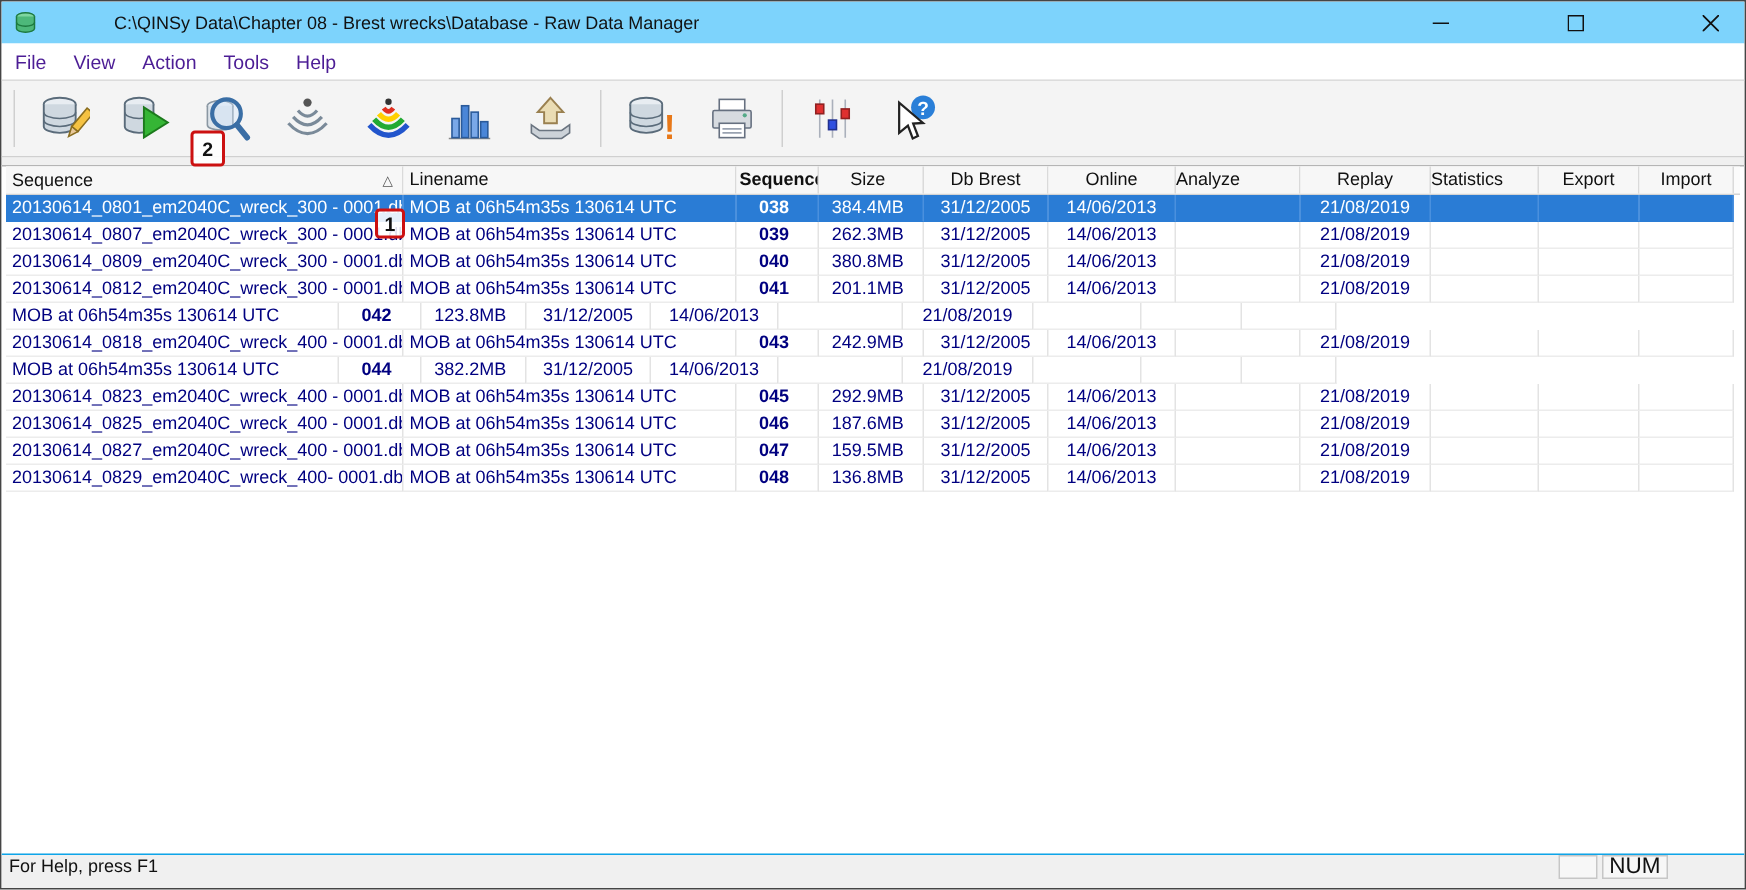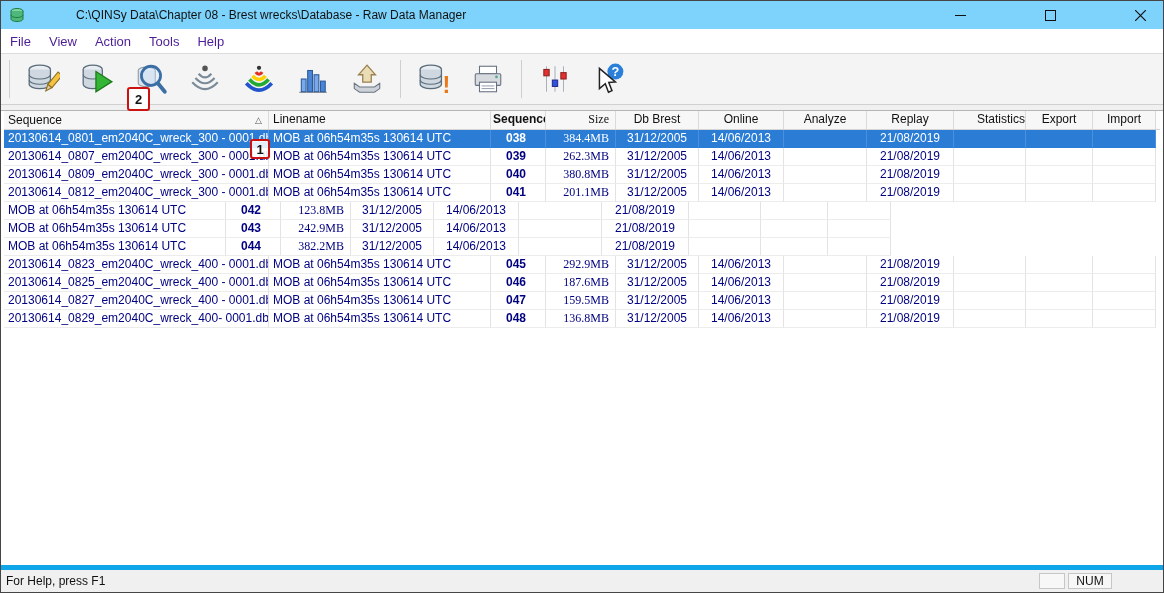--- a/index.html
+++ b/index.html
@@ -45,37 +45,37 @@
   .sort-indicator{font-size:9px;color:#555;margin-right:2px;}
   .trow{display:flex;height:18px;background:#ffffff;}
   .trow .cell{
     box-sizing:border-box;border-right:1px solid #e3e3e3;border-bottom:1px solid #ececec;
     font-size:12px;color:#000080;line-height:17px;white-space:nowrap;overflow:hidden;
   }
   .trow.selected .cell{background:#2a7cd5;color:#ffffff;border-right-color:#4a90de;border-bottom-color:#2a7cd5;}
   .c0{width:265px;text-align:left;padding:0 4px;}
   .c1{width:222px;text-align:left;padding:0 4px;}
   .c2{width:55px;text-align:center;padding:0 6px 0 2px;font-weight:bold;}
-  .c3{width:70px;text-align:right;padding:0 6px 0 2px;font-family:Liberation Serif, serif;}
+  .c3{width:70px;text-align:center;padding:0 6px 0 2px;}
   .c4{width:83px;text-align:center;}
   .c5{width:85px;text-align:center;}
-  .c6{width:83px;text-align:center;}
+  .c6{width:83px;}
   .c7{width:87px;text-align:center;}
-  .c8{width:72px;text-align:right;}
+  .c8{width:72px;text-align:left;}
   .c9{width:67px;text-align:center;}
   .c10{width:63px;text-align:center;}
   
   .statusbar{
     position:absolute;left:0;right:0;bottom:0;height:22px;background:#f0f0f0;
-    border-top:5px solid #0ea5e9;display:flex;align-items:center;font-size:12px;color:#111;
+    border-top:1px solid #0ea5e9;display:flex;font-size:12px;color:#111;
   }
   .statushelp{padding-left:5px;flex:1;}
   .statuspane{
     box-sizing:border-box;height:16px;border:1px solid #c6c6c6;background:#f7f7f7;
-    margin-right:3px;text-align:center;line-height:14px;font-size:12px;color:#111;
+    margin-right:3px;text-align:center;line-height:14px;font-size:15px;color:#111;
   }
   .pane-small{width:26px;}
   .pane-num{width:44px;}
   .statusend{width:48px;height:100%;}
   
   .callout{
     position:absolute;box-sizing:border-box;border:2px solid #cc1111;border-radius:3px;
     background:rgba(255,255,255,0.88);color:#111;font-weight:bold;font-size:13px;
     display:flex;align-items:center;justify-content:center;z-index:50;
   }
@@ -309,20 +309,21 @@
         <div class="cell c3">123.8MB</div>
         <div class="cell c4">31/12/2005</div>
         <div class="cell c5">14/06/2013</div>
         <div class="cell c6"></div>
         <div class="cell c7">21/08/2019</div>
         <div class="cell c8"></div>
         <div class="cell c9"></div>
         <div class="cell c10"></div>
       </div>
       <div class="trow">
+        <div class="cell c0">20130614_0818_em2040C_wreck_400 - 0001.db</div>
         <div class="cell c1">MOB at 06h54m35s 130614 UTC</div>
         <div class="cell c2">043</div>
         <div class="cell c3">242.9MB</div>
         <div class="cell c4">31/12/2005</div>
         <div class="cell c5">14/06/2013</div>
         <div class="cell c6"></div>
         <div class="cell c7">21/08/2019</div>
         <div class="cell c8"></div>
         <div class="cell c9"></div>
         <div class="cell c10"></div>

